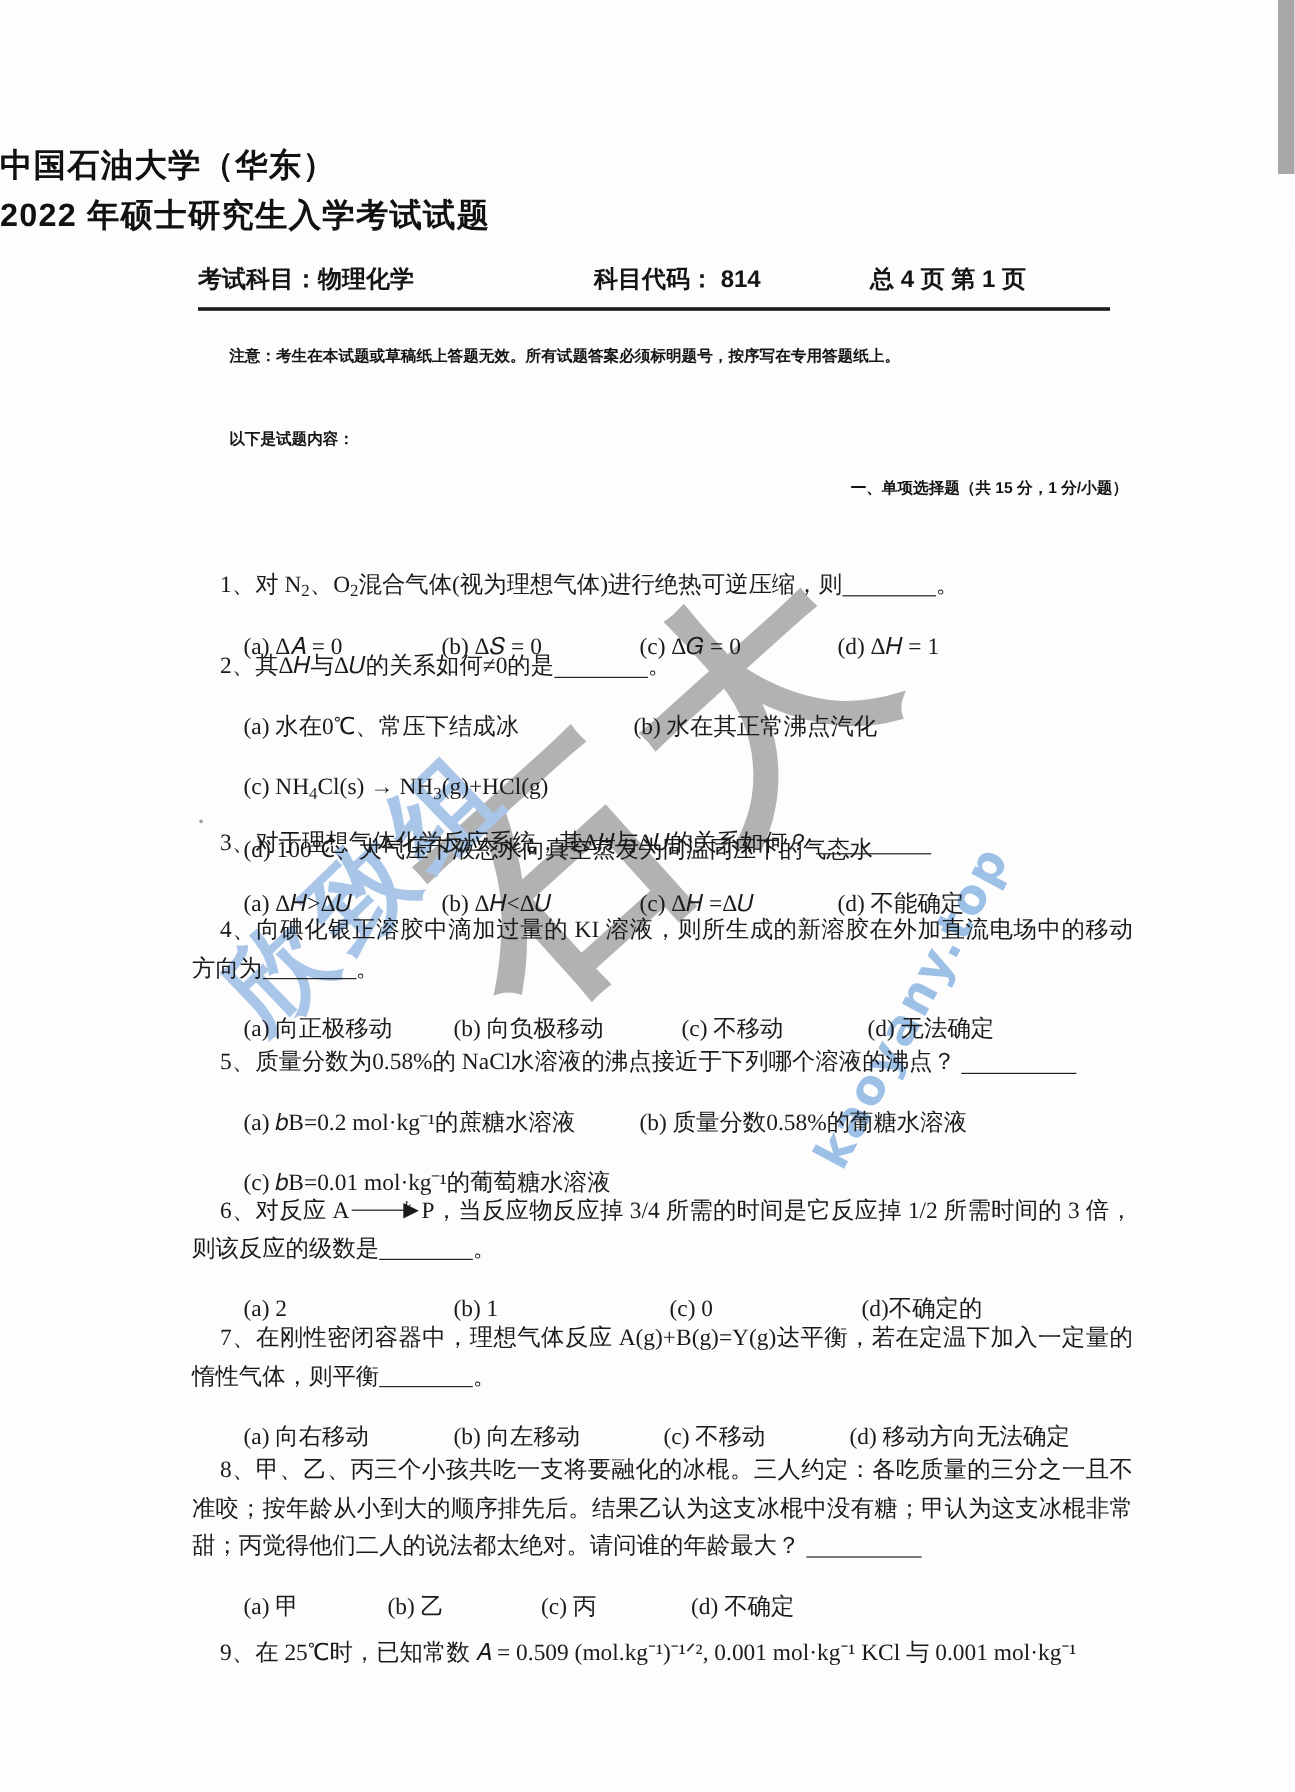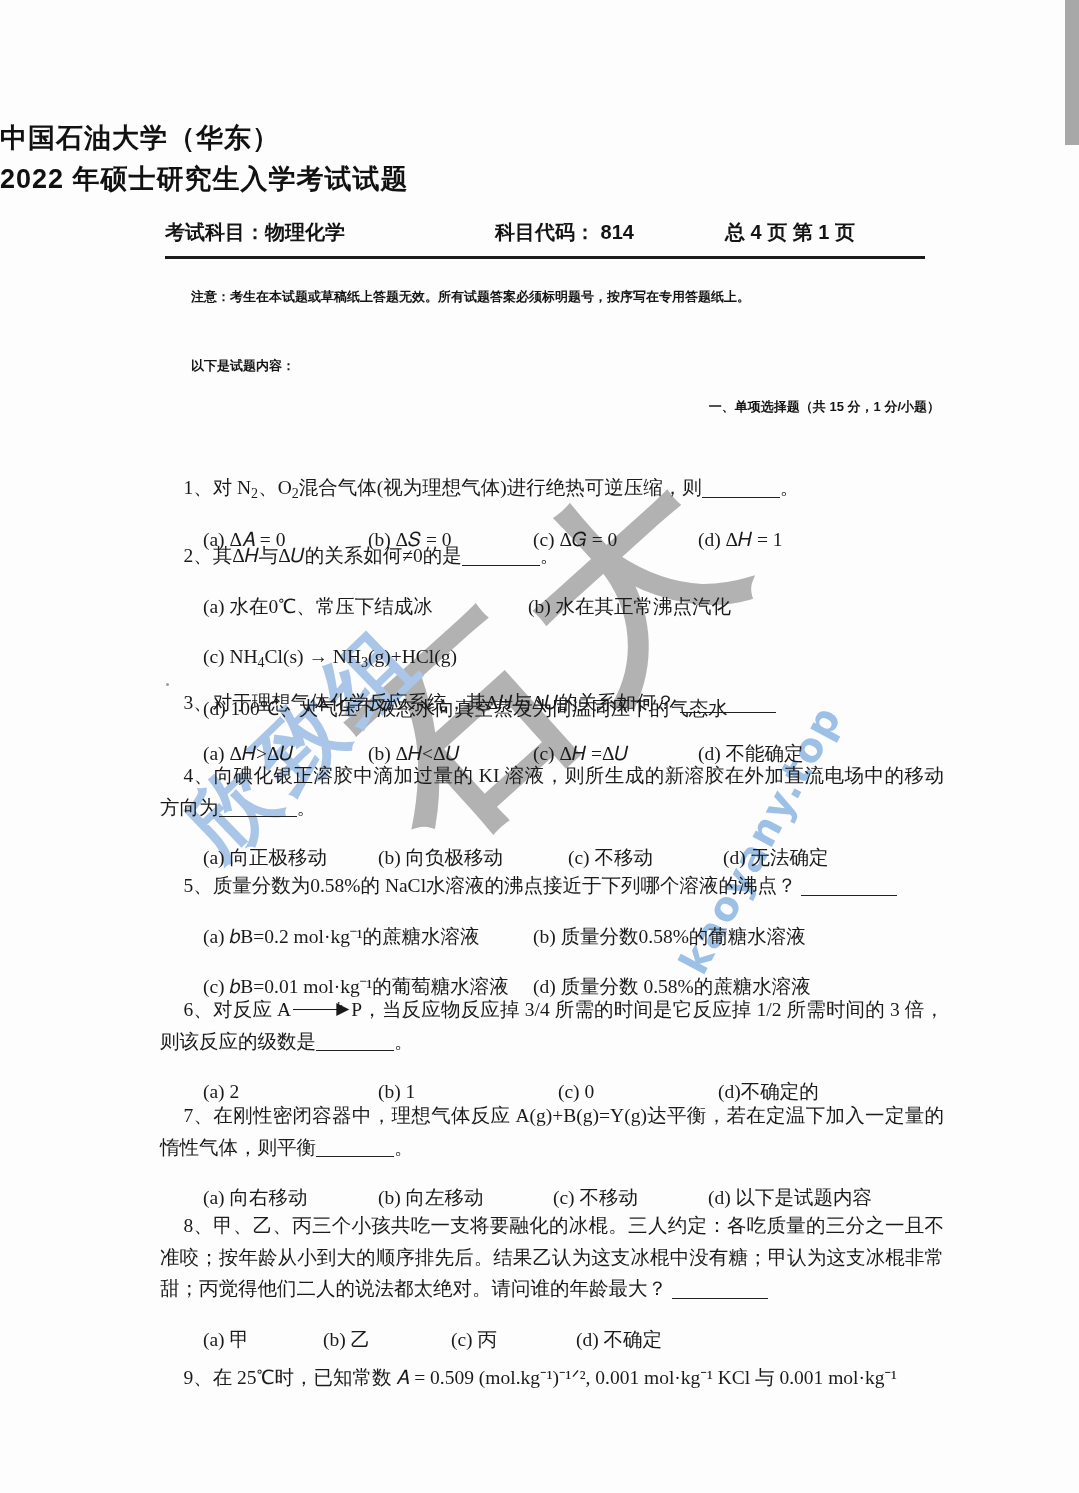--- a/index.html
+++ b/index.html
@@ -313,21 +313,20 @@
     <div class="q" style="top:838px">
       <div class="q-stem">
         <span>5、</span><span>质量分数为0.58%的 NaCl水溶液的沸点接近于下列哪个溶液的沸点？</span> <span class="blank blank-m"></span>
       </div>
       <div class="opts">
         <span class="opt" style="width:330px">(a) 𝑏B=0.2 mol·kg⁻¹的蔗糖水溶液</span>
         <span class="opt">(b) 质量分数0.58%的葡糖水溶液</span>
       </div>
       <div class="opts">
         <span class="opt" style="width:330px">(c) 𝑏B=0.01 mol·kg⁻¹的葡萄糖水溶液</span>
-        <span class="opt">(d) 质量分数 0.58%的蔗糖水溶液</span>
       </div>
     </div>
 
     <div class="q" style="top:962px">
       <div class="q-stem">
         <span>6、</span><span>对反应 A</span><span class="rxn-arrow"><span class="k">k</span><span class="bar"></span><span class="head">▶</span></span><span>P，当反应物反应掉 3/4 所需的时间是它反应掉 1/2 所需时间的 3 倍，则该反应的级数是</span><span class="blank blank-s"></span><span>。</span>
       </div>
       <div class="opts">
         <span class="opt" style="width:175px">(a) 2</span>
         <span class="opt" style="width:180px">(b) 1</span>
@@ -337,21 +336,21 @@
     </div>
 
     <div class="q" style="top:1068px">
       <div class="q-stem">
         <span>7、</span><span>在刚性密闭容器中，理想气体反应 A(g)+B(g)=Y(g)达平衡，若在定温下加入一定量的惰性气体，则平衡</span><span class="blank blank-s"></span><span>。</span>
       </div>
       <div class="opts">
         <span class="opt" style="width:175px">(a) 向右移动</span>
         <span class="opt" style="width:175px">(b) 向左移动</span>
         <span class="opt" style="width:155px">(c) 不移动</span>
-        <span class="opt">(d) 以下是试题内容</span>
+        <span class="opt">(d) 移动方向无法确定</span>
       </div>
     </div>
 
     <div class="q" style="top:1178px">
       <div class="q-stem">
         <span>8、</span><span>甲、乙、丙三个小孩共吃一支将要融化的冰棍。三人约定：各吃质量的三分之一且不准咬；按年龄从小到大的顺序排先后。结果乙认为这支冰棍中没有糖；甲认为这支冰棍非常甜；丙觉得他们二人的说法都太绝对。请问谁的年龄最大？</span> <span class="blank blank-m"></span>
       </div>
       <div class="opts">
         <span class="opt" style="width:120px">(a) 甲</span>
         <span class="opt" style="width:128px">(b) 乙</span>

